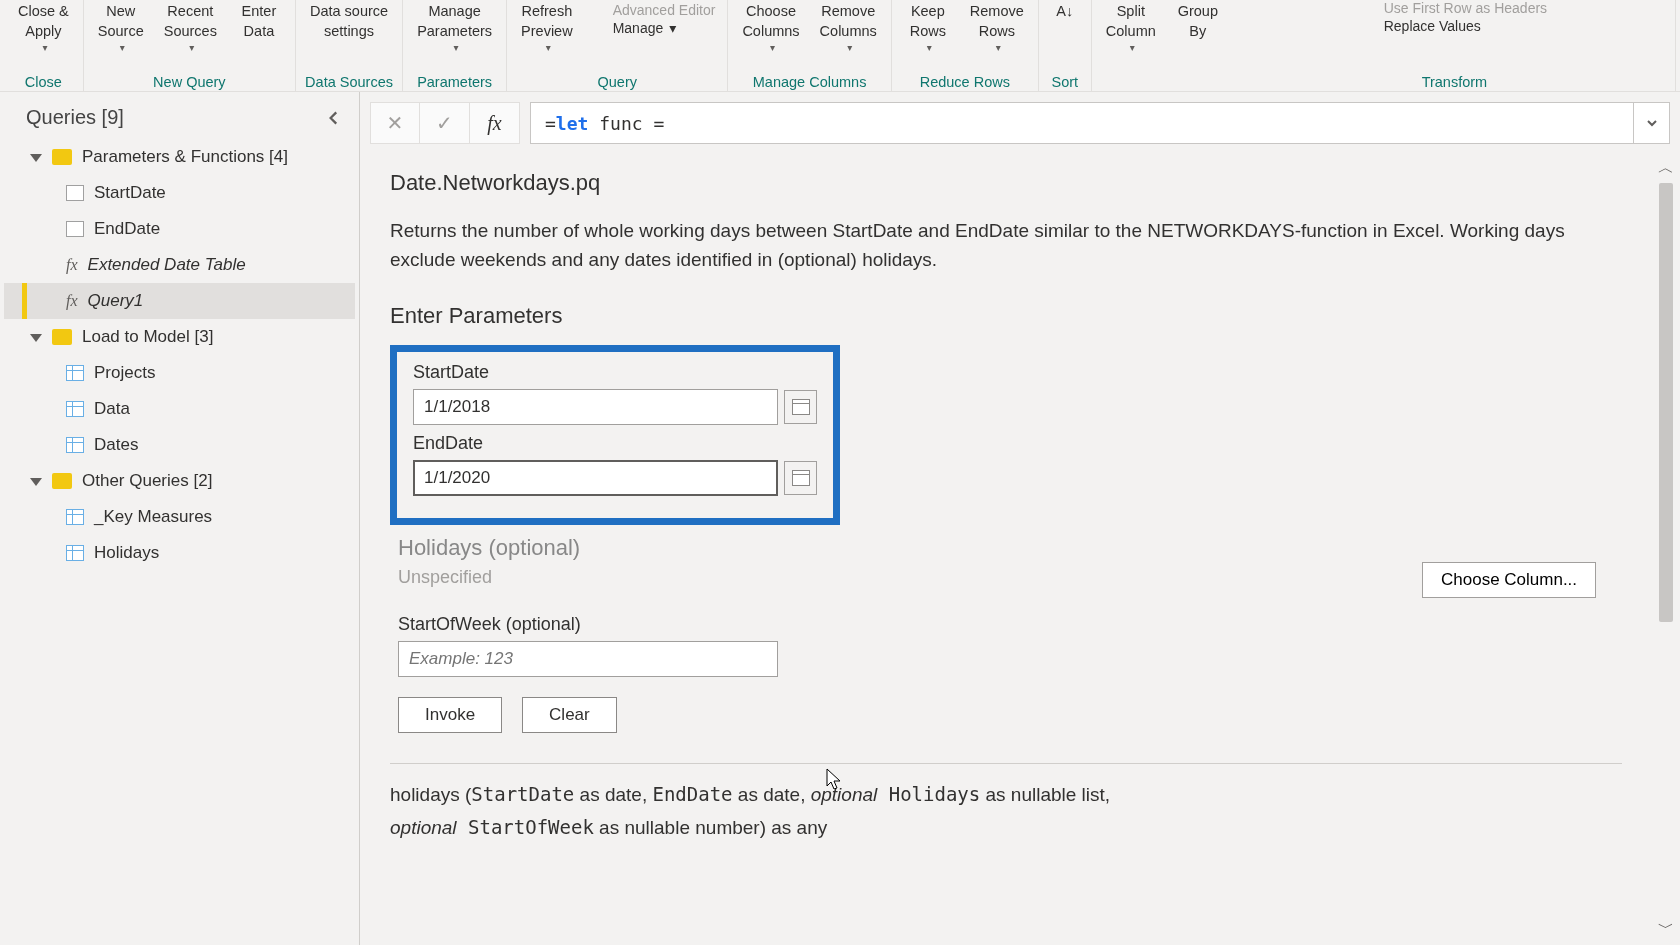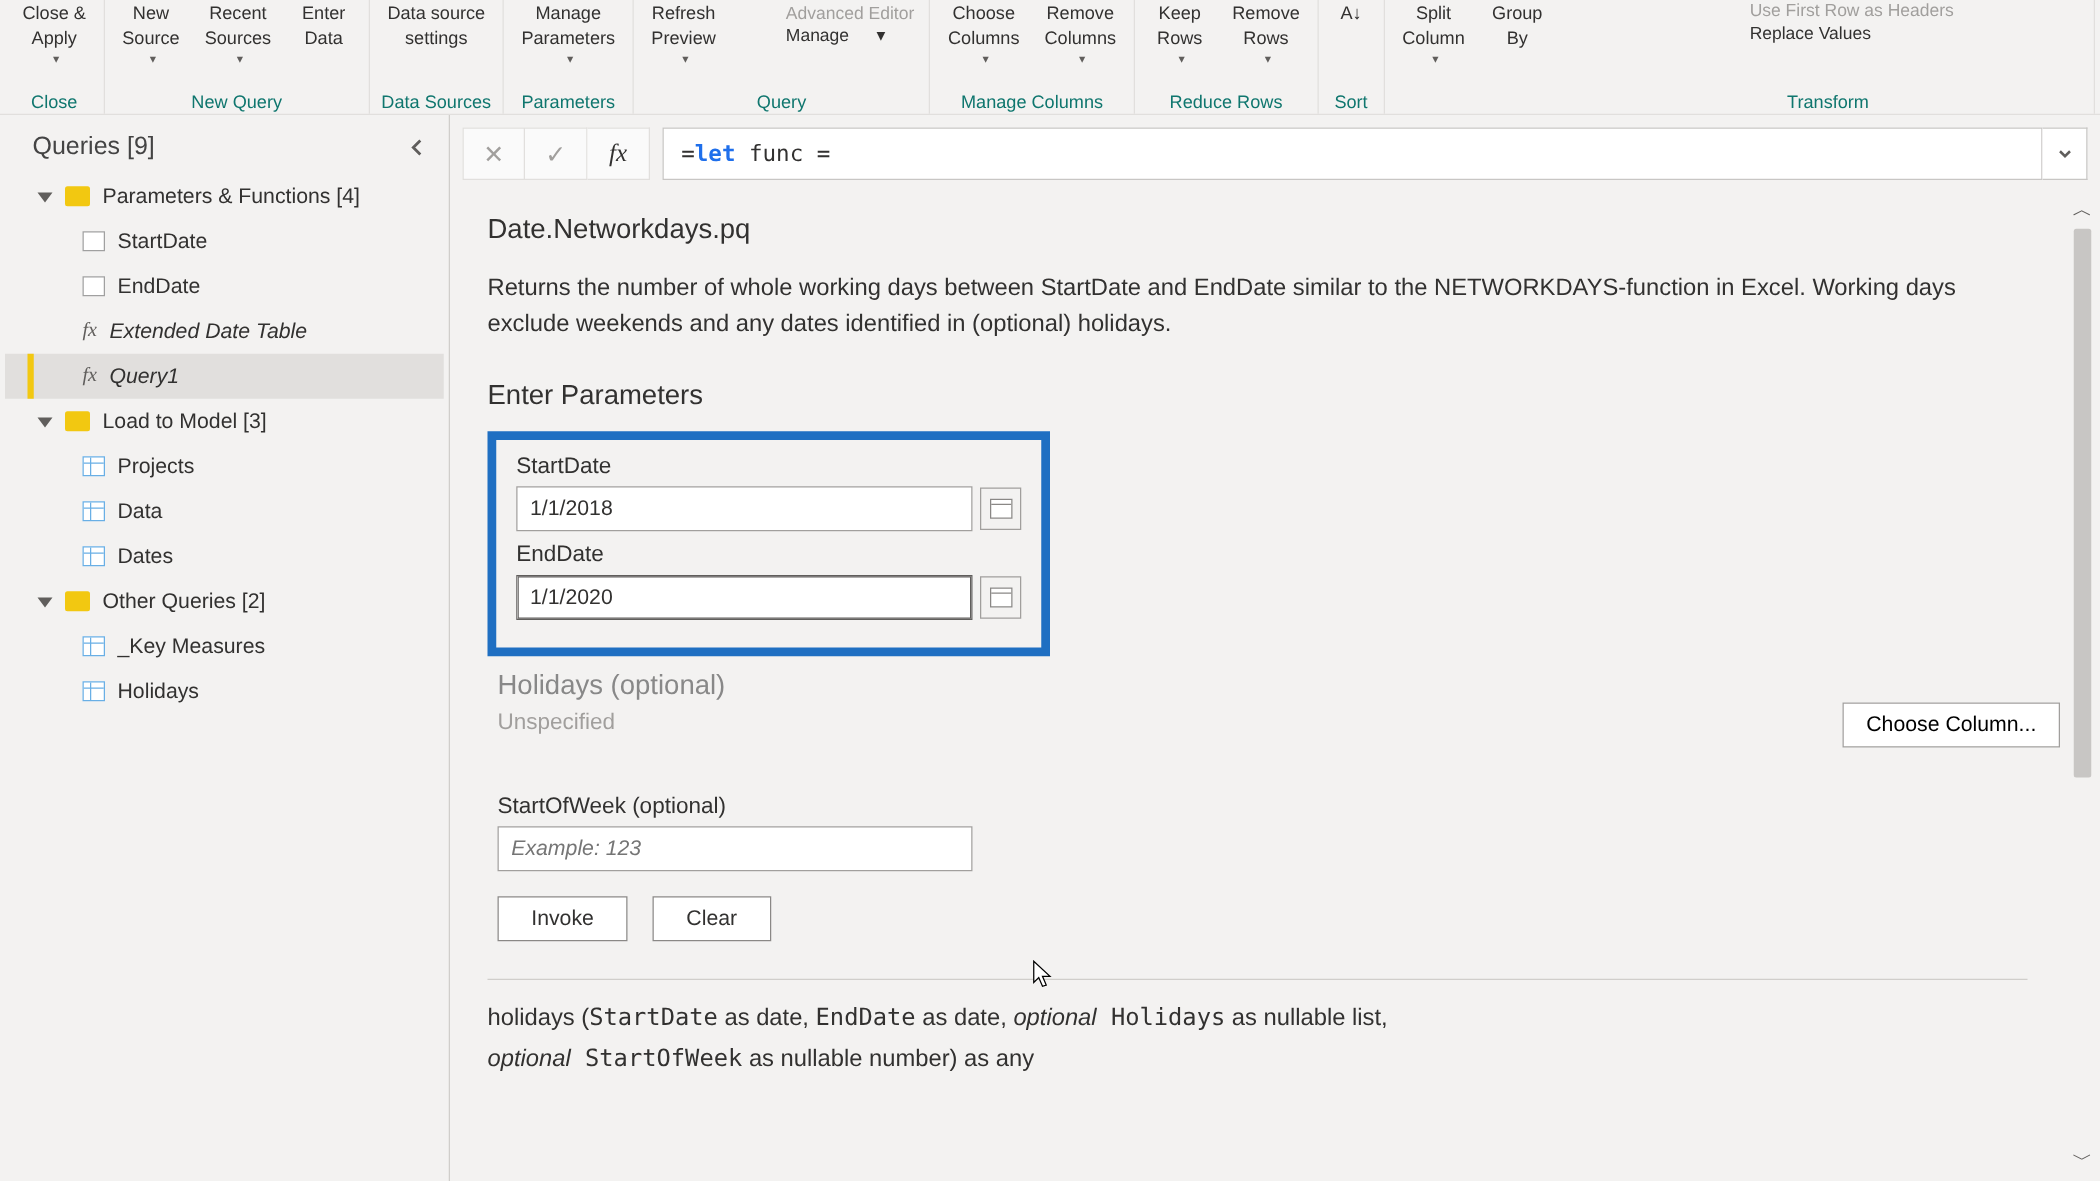--- a/index.html
+++ b/index.html
@@ -54,21 +54,21 @@
   .ribbon-group-label {
     font-size: 14.5px;
     color: #0f766e;
     padding: 3px 0 1px 0;
     text-align: center;
     width: 100%;
   }
   .ribbon-side {
     display:flex; flex-direction:column; gap:2px; justify-content:center; padding:2px 6px;
   }
-  .ribbon-side-item { font-size:14px; color:#323130; display:flex; align-items:center; gap:22px; white-space:nowrap;}
+  .ribbon-side-item { font-size:14px; color:#323130; display:flex; align-items:center; gap:6px; white-space:nowrap;}
   .ribbon-side-item.dim { color:#a19f9d; }
   .side-icon { width:16px; height:16px; display:inline-block; }
 
   
   .main {
     display: flex;
     height: calc(100% - 92px);
   }
 
   
@@ -186,24 +186,24 @@
     width:34px;height:34px;border:1px solid #a19f9d;background:#f3f2f1;display:flex;align-items:center;justify-content:center;
   }
   .cal-icon{
     width:18px;height:16px;border:1px solid #8a8886;background:#fff;position:relative;
   }
   .cal-icon::before{content:"";position:absolute;left:0;right:0;top:3px;height:1px;background:#8a8886;}
   .opt-label{ font-size:22px; color:#323130; margin-top:10px;}
   .opt-label.faded{ color:#888; }
   .unspecified{ font-size:18px; color:#a19f9d; margin-top:6px;}
   .choose-col{
-    position:absolute; left:1114px; top:410px;
+    position:absolute; left:1062px; top:410px;
     padding:7px 18px; border:1px solid #a19f9d; background:#fff; font-size:17px;
   }
-  .sow-block{ margin:46px 0 20px 8px;}
+  .sow-block{ margin:26px 0 20px 8px;}
   .sow-input{
     width:380px; height:36px; border:1px solid #a19f9d; background:#fff; padding:0 10px; font-size:17px; color:#000000; font-style:italic;
   }
   .actions{ display:flex; gap:20px; margin:14px 0 0 8px;}
   .btn{
     padding:7px 26px; border:1px solid #8a8886; background:#fff; font-size:17px; color:#323130;
   }
   .divider{ height:1px;background:#d0cecb;margin:30px 0 14px 0;}
   .sig{
     font-size:19px; color:#323130; line-height:1.7;

